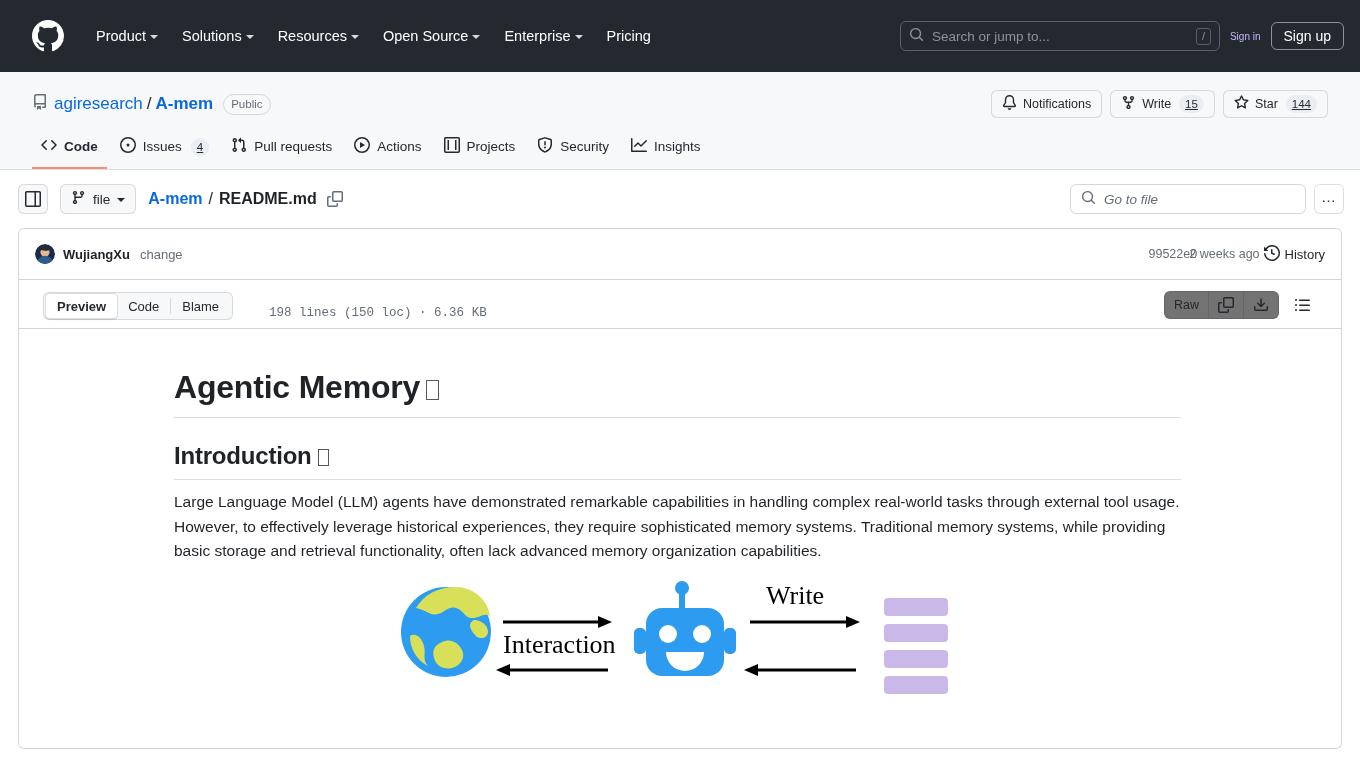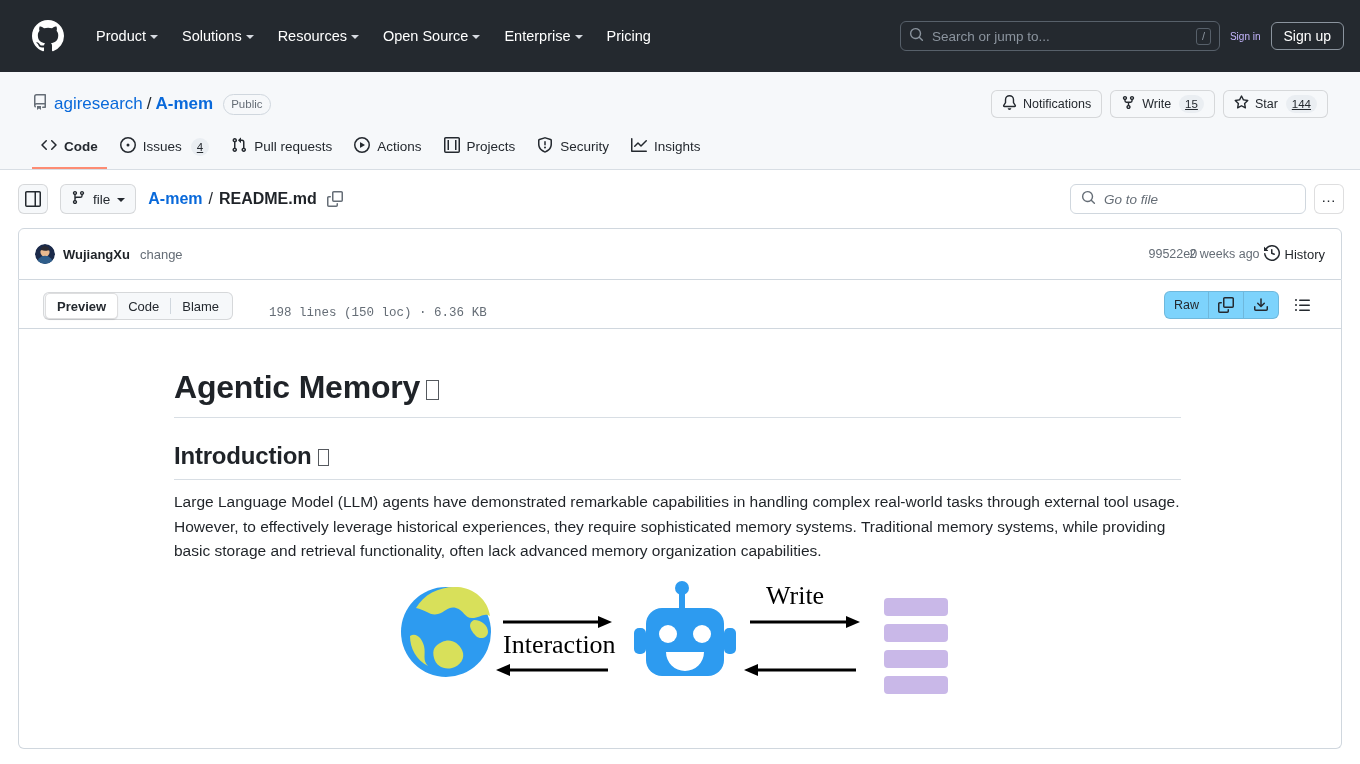--- a/index.html
+++ b/index.html
@@ -265,21 +265,21 @@
     margin-left: 16px;
     white-space: nowrap;
   }
   .toolbar-right { margin-left: auto; display: flex; align-items: center; gap: 8px; }
   .btn-group {
     display: flex; align-items: center;
     border: 1px solid rgba(31,35,40,0.15);
     border-radius: 6px;
     height: 28px;
     overflow: hidden;
-    background: #7dd3fc;
+    background: #737373;
   }
   .btn-group > div {
     display: flex; align-items: center; justify-content: center;
     height: 100%;
     padding: 0 9px;
     cursor: pointer;
     font-size: 12.5px;
     color: #24292f;
     border-right: 1px solid rgba(31,35,40,0.15);
   }

